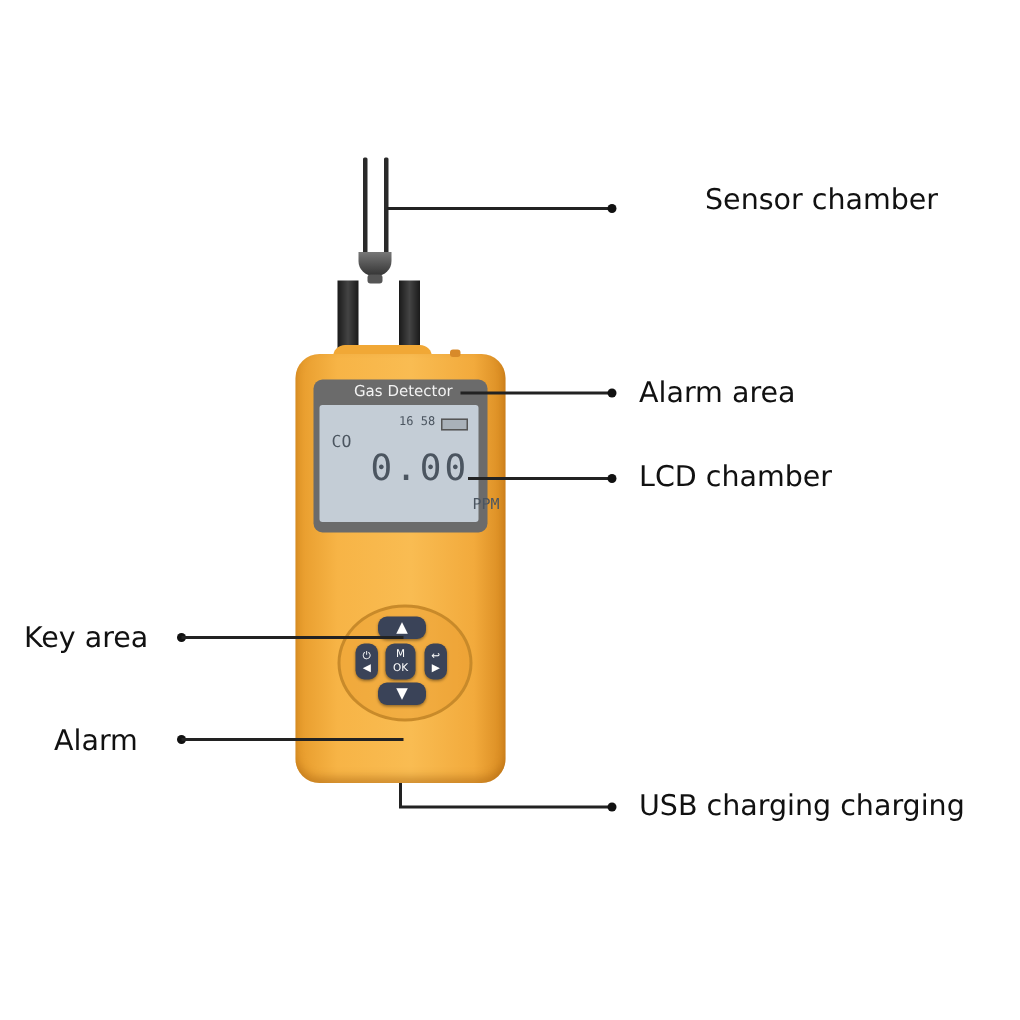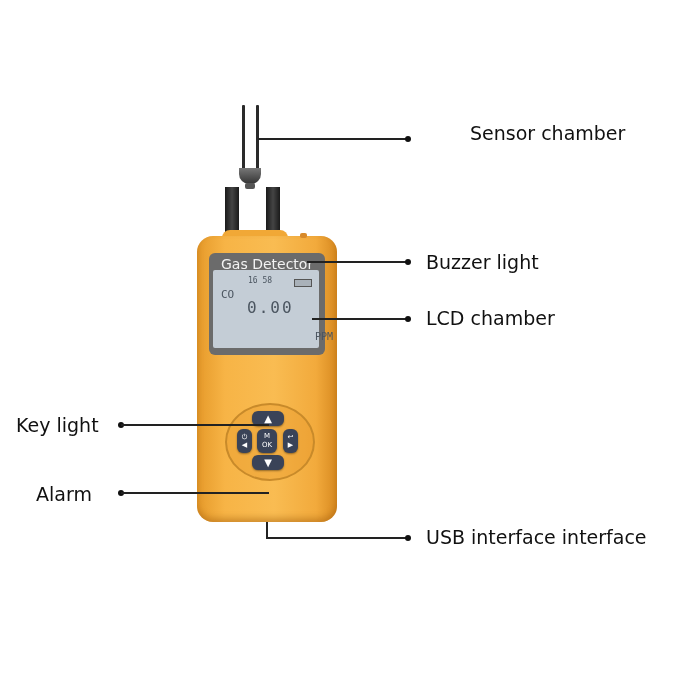--- a/index.html
+++ b/index.html
@@ -10,21 +10,21 @@
   .dot{position:absolute;width:6px;height:6px;border-radius:50%;background:#111;}
   
   .probe-rod{position:absolute;width:3px;background:#2a2a2a;border-radius:1px;}
   .probe-tip{position:absolute;left:239px;top:168px;width:22px;height:16px;background:linear-gradient(#777,#333);border-radius:0 0 10px 10px;}
   .probe-nub{position:absolute;left:245px;top:183px;width:10px;height:6px;background:#555;border-radius:2px;}
   .post{position:absolute;width:14px;height:58px;background:linear-gradient(90deg,#1a1a1a,#444,#1a1a1a);top:187px;}
   .device{position:absolute;left:197px;top:236px;width:140px;height:286px;border-radius:16px;background:linear-gradient(90deg,#e69a2a 0%,#f7b446 20%,#f9bc52 55%,#f2aa3c 85%,#d88a20 100%);box-shadow:inset 0 -4px 6px rgba(160,90,10,.45);}
   .collar{position:absolute;left:222px;top:230px;width:66px;height:12px;border-radius:8px 8px 0 0;background:#f1a836;}
   .alarm-led{position:absolute;left:300px;top:233px;width:7px;height:5px;border-radius:2px;background:#d88a2a;}
   .bezel{position:absolute;left:209px;top:253px;width:116px;height:102px;background:#6b6b6b;border-radius:6px;}
-  .bezel-title{position:absolute;left:221px;top:256px;font-size:14px;color:#f2f2f2;text-align:center;}
+  .bezel-title{position:absolute;left:236px;top:256px;font-size:10px;color:#f2f2f2;text-align:center;}
   .lcd{position:absolute;left:213px;top:270px;width:106px;height:78px;background:#c4cdd6;border-radius:2px;}
   .lcd-text{position:absolute;font-family:"DejaVu Sans Mono",monospace;color:#4b5560;}
   .battery{position:absolute;left:294px;top:279px;width:16px;height:6px;border:1px solid #555;background:#a9b1b9;}
   .ring{position:absolute;left:225px;top:403px;width:86px;height:74px;border-radius:50%;border:2px solid #c88a2a;background:rgba(230,150,40,.35);}
   .key{position:absolute;background:#3a4358;color:#fff;border-radius:6px;display:flex;align-items:center;justify-content:center;font-size:10px;box-shadow:0 1px 2px rgba(0,0,0,.4);}
 </style>
 </head>
 <body>
 
 <div class="probe-rod" style="left:242px;top:105px;height:66px;"></div>
@@ -34,24 +34,24 @@
 <div class="post" style="left:225px;"></div>
 <div class="post" style="left:266px;"></div>
 
 <div class="collar"></div>
 <div class="device"></div>
 <div class="alarm-led"></div>
 
 <div class="bezel"></div>
 <div class="bezel-title">Gas Detector</div>
 <div class="lcd"></div>
-<div class="lcd-text" style="left:248px;top:276px;font-size:8px;">16 58</div>
+<div class="lcd-text" style="left:266px;top:276px;font-size:8px;">16 58</div>
 <div class="battery"></div>
 <div class="lcd-text" style="left:221px;top:288px;font-size:11px;">CO</div>
-<div class="lcd-text" style="left:247px;top:298px;font-size:16px;letter-spacing:2px;">0.00</div>
+<div class="lcd-text" style="left:247px;top:298px;font-size:24px;letter-spacing:2px;">0.00</div>
 <div class="lcd-text" style="left:291px;top:331px;font-size:10px;margin-left:24px;">PPM</div>
 
 <div class="ring"></div>
 <div class="key" style="left:252px;top:411px;width:32px;height:15px;">▲</div>
 <div class="key" style="left:252px;top:455px;width:32px;height:15px;">▼</div>
 <div class="key" style="left:237px;top:429px;width:15px;height:24px;flex-direction:column;font-size:7px;line-height:8px;">
   <span>⏻</span>
   <span>◀</span>
 </div>
 <div class="key" style="left:257px;top:429px;width:20px;height:24px;flex-direction:column;font-size:7px;line-height:9px;">
@@ -62,30 +62,30 @@
   <span>↩</span>
   <span>▶</span>
 </div>
 
 <div class="hline" style="left:258px;top:138px;width:150px;"></div>
 <div class="dot" style="left:405px;top:136px;"></div>
 <div class="label" style="left:426px;top:122px;margin-left:44px;">Sensor chamber</div>
 
 <div class="hline" style="left:307px;top:261px;width:101px;"></div>
 <div class="dot" style="left:405px;top:259px;"></div>
-<div class="label" style="left:426px;top:251px;">Buzzer light</div>
+<div class="label" style="left:426px;top:251px;">Alarm area</div>
 
 <div class="hline" style="left:312px;top:318px;width:96px;"></div>
 <div class="dot" style="left:405px;top:316px;"></div>
 <div class="label" style="left:426px;top:307px;">LCD chamber</div>
 
-<div class="label" style="left:16px;top:414px;">Key light</div>
+<div class="label" style="left:16px;top:414px;">Key area</div>
 <div class="dot" style="left:118px;top:422px;"></div>
 <div class="hline" style="left:121px;top:424px;width:148px;"></div>
 
 <div class="label" style="left:36px;top:483px;">Alarm</div>
 <div class="dot" style="left:118px;top:490px;"></div>
 <div class="hline" style="left:121px;top:492px;width:148px;"></div>
 
 <div class="vline" style="left:266px;top:522px;height:16px;"></div>
 <div class="hline" style="left:266px;top:537px;width:142px;"></div>
 <div class="dot" style="left:405px;top:535px;"></div>
-<div class="label" style="left:426px;top:526px;">USB interface interface</div>
+<div class="label" style="left:426px;top:526px;">USB charging charging</div>
 
 </body></html>

